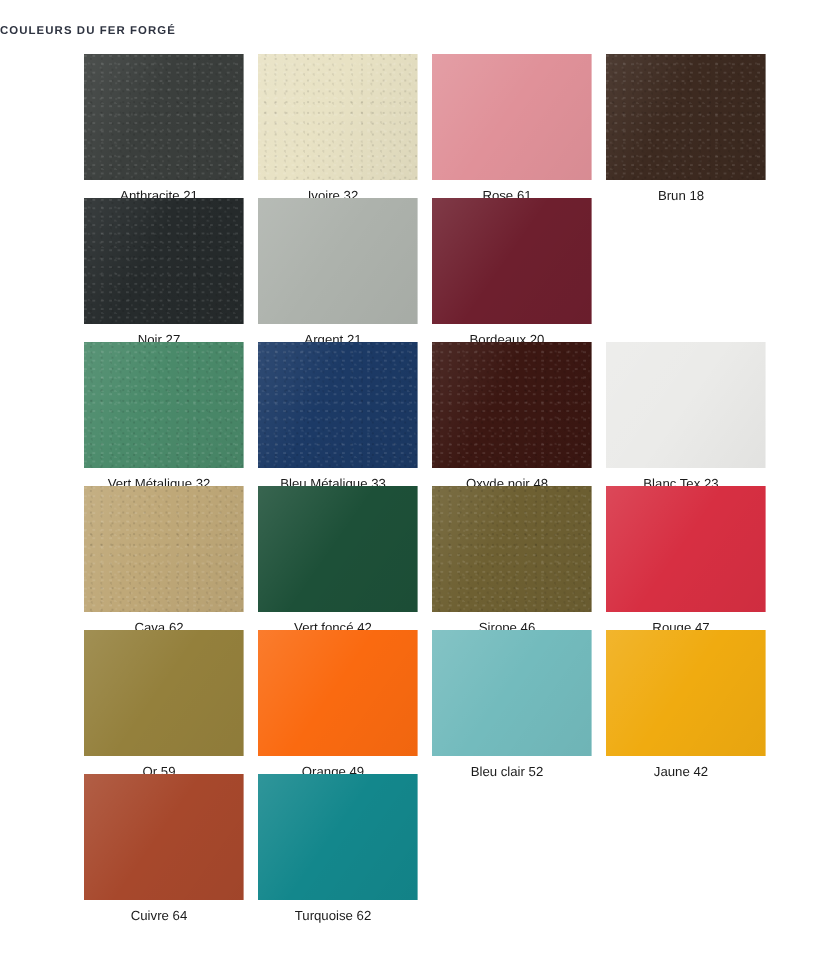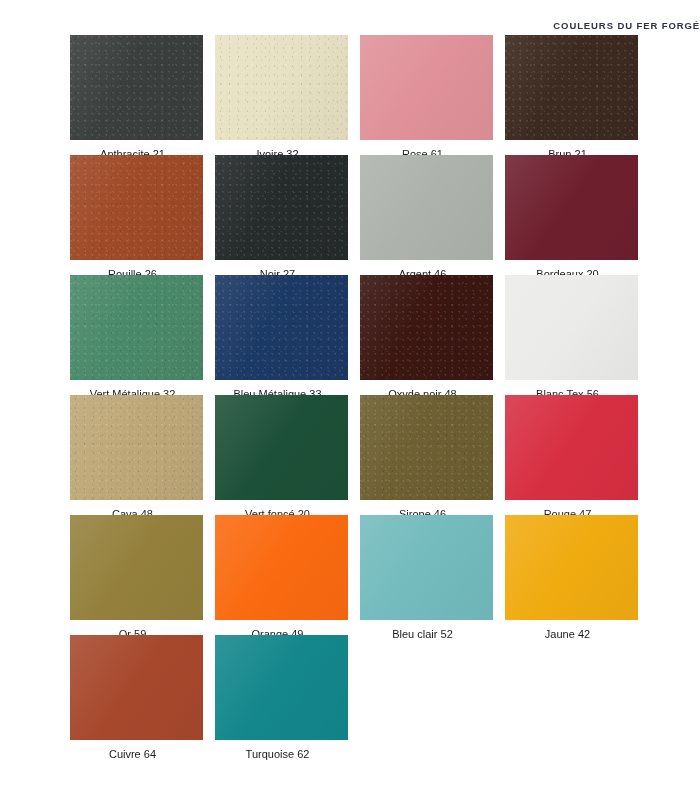--- a/index.html
+++ b/index.html
@@ -9,33 +9,33 @@
   body {
     width: 700px;
     height: 800px;
     background: #ffffff;
     font-family: "Liberation Sans", sans-serif;
     overflow: hidden;
     position: relative;
   }
 
   #page-title {
-    text-align: right;
+    text-align: left;
     font-size: 9.5px;
     font-weight: bold;
     letter-spacing: 0.9px;
     color: #2e3340;
     padding-top: 14px;
     line-height: 12px;
     text-transform: uppercase;
   }
 
   .swatch-grid {
     position: absolute;
-    top: 35px;
+    top: 45px;
     left: 60px;
     width: 580px;
   }
 
   .swatch-row {
     display: flex;
     align-items: flex-start;
     height: 120px;
   }
 
@@ -96,35 +96,31 @@
       <div class="swatch-cell">
         <div class="swatch-chip" style="background: rgb(232, 226, 196);"></div>
         <div class="swatch-label">Ivoire 32</div>
       </div>
       <div class="swatch-cell">
         <div class="swatch-chip smooth" style="background: rgb(224, 145, 153);"></div>
         <div class="swatch-label">Rose 61</div>
       </div>
       <div class="swatch-cell">
         <div class="swatch-chip" style="background: rgb(61, 42, 32);"></div>
-        <div class="swatch-label">Brun 21</div>
+        <div class="swatch-label">Brun 18</div>
       </div>
     </div>
     <div class="swatch-row">
-      <div class="swatch-cell">
-        <div class="swatch-chip" style="background: rgb(160, 74, 40);"></div>
-        <div class="swatch-label">Rouille 26</div>
-      </div>
       <div class="swatch-cell">
         <div class="swatch-chip" style="background: rgb(38, 43, 44);"></div>
         <div class="swatch-label">Noir 27</div>
       </div>
       <div class="swatch-cell">
         <div class="swatch-chip smooth" style="background: rgb(173, 178, 172);"></div>
-        <div class="swatch-label">Argent 46</div>
+        <div class="swatch-label">Argent 21</div>
       </div>
       <div class="swatch-cell">
         <div class="swatch-chip smooth" style="background: rgb(110, 31, 46);"></div>
         <div class="swatch-label">Bordeaux 20</div>
       </div>
     </div>
     <div class="swatch-row">
       <div class="swatch-cell">
         <div class="swatch-chip" style="background: rgb(74, 138, 106);"></div>
         <div class="swatch-label">Vert Métalique 32</div>
@@ -132,31 +128,31 @@
       <div class="swatch-cell">
         <div class="swatch-chip" style="background: rgb(28, 58, 102);"></div>
         <div class="swatch-label">Bleu Métalique 33</div>
       </div>
       <div class="swatch-cell">
         <div class="swatch-chip" style="background: rgb(60, 23, 18);"></div>
         <div class="swatch-label">Oxyde noir 48</div>
       </div>
       <div class="swatch-cell">
         <div class="swatch-chip smooth" style="background: rgb(235, 235, 233);"></div>
-        <div class="swatch-label">Blanc Tex 56</div>
+        <div class="swatch-label">Blanc Tex 23</div>
       </div>
     </div>
     <div class="swatch-row">
       <div class="swatch-cell">
         <div class="swatch-chip" style="background: rgb(191, 168, 120);"></div>
-        <div class="swatch-label">Cava 48</div>
+        <div class="swatch-label">Cava 62</div>
       </div>
       <div class="swatch-cell">
         <div class="swatch-chip smooth" style="background: rgb(29, 80, 56);"></div>
-        <div class="swatch-label">Vert foncé 20</div>
+        <div class="swatch-label">Vert foncé 42</div>
       </div>
       <div class="swatch-cell">
         <div class="swatch-chip" style="background: rgb(110, 96, 50);"></div>
         <div class="swatch-label">Sirope 46</div>
       </div>
       <div class="swatch-cell">
         <div class="swatch-chip smooth" style="background: rgb(215, 47, 66);"></div>
         <div class="swatch-label">Rouge 47</div>
       </div>
     </div>

